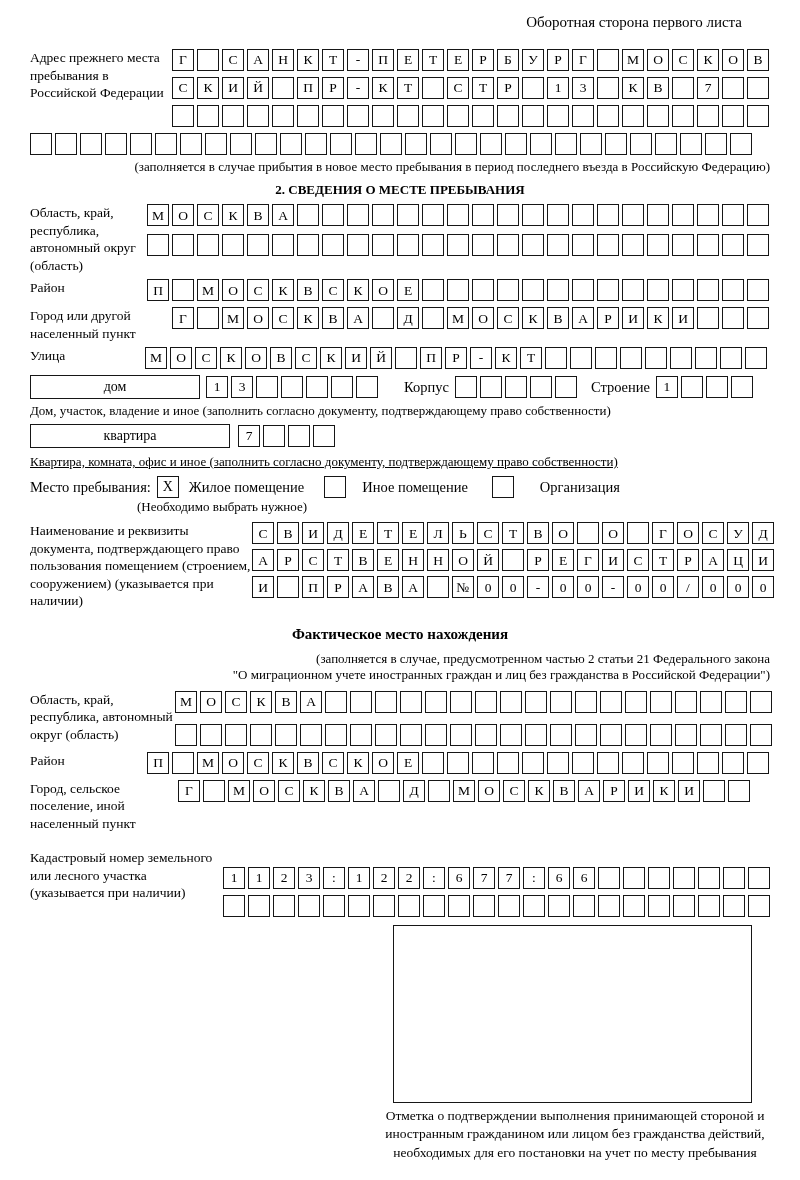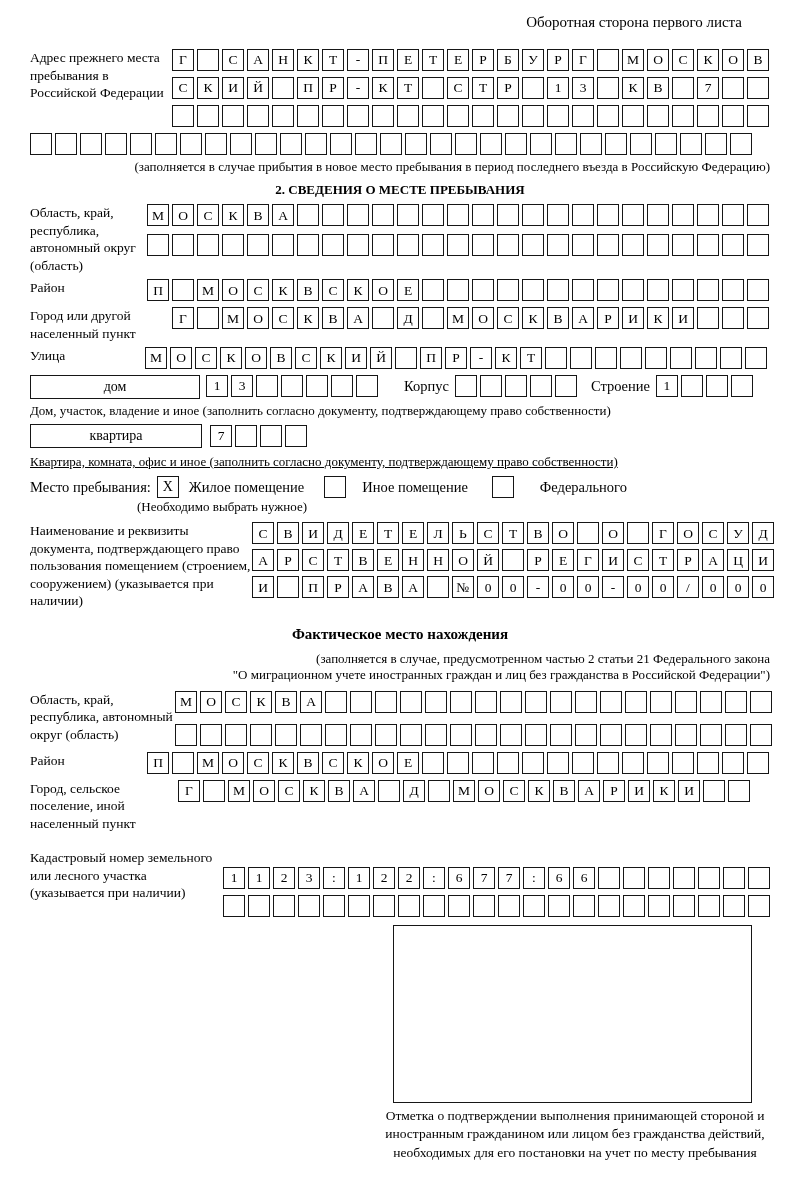--- a/index.html
+++ b/index.html
@@ -306,21 +306,21 @@
       <span class="cell"></span>
       <span class="cell"></span>
       <span class="cell"></span>
       <span class="cell"></span>
       <span class="cell"></span>
       <span class="cell"></span>
       <span class="cell"></span>
     </div>
 </div>
 
-<div class="row" style="margin-top:6px; align-items:flex-start;">
+<div class="row" style="margin-top:6px; align-items:center;">
   <div class="namebox" style="width:170px;">дом</div>
   <div class="cells" style="margin-left:6px;">
       <span class="cell">1</span>
       <span class="cell">3</span>
       <span class="cell"></span>
       <span class="cell"></span>
       <span class="cell"></span>
       <span class="cell"></span>
       <span class="cell"></span>
     </div>
@@ -336,38 +336,38 @@
   <div class="cells" style="margin-left:6px;">
       <span class="cell">1</span>
       <span class="cell"></span>
       <span class="cell"></span>
       <span class="cell"></span>
     </div>
 </div>
 <div class="note" style="margin-top:4px;">Дом, участок, владение и иное (заполнить согласно документу, подтверждающему право собственности)</div>
 
 <div class="row" style="margin-top:5px; align-items:center;">
-  <div class="namebox" style="width:172px;">квартира</div>
+  <div class="namebox" style="width:200px;">квартира</div>
   <div class="cells" style="margin-left:8px;">
       <span class="cell">7</span>
       <span class="cell"></span>
       <span class="cell"></span>
       <span class="cell"></span>
     </div>
 </div>
 <div class="note" style="margin-top:6px;text-decoration:underline;">Квартира, комната, офис и иное (заполнить согласно документу, подтверждающему право собственности)</div>
 
 <div class="row" style="margin-top:6px; align-items:center;">
   <div class="inline-lbl">Место пребывания:</div>
   <div class="chk" style="margin-left:6px;">X</div>
   <div class="inline-lbl" style="margin-left:10px;">Жилое помещение</div>
   <div class="chk" style="margin-left:20px;"></div>
   <div class="inline-lbl" style="margin-left:16px;">Иное помещение</div>
   <div class="chk" style="margin-left:24px;"></div>
-  <div class="inline-lbl" style="margin-left:26px;">Федерального</div>
+  <div class="inline-lbl" style="margin-left:26px;">Организация</div>
 </div>
 <div class="note" style="margin-left:107px; margin-top:1px;">(Необходимо выбрать нужное)</div>
 
 <div class="row" style="margin-top:7px;">
   <div class="lbl" style="width:222px;">Наименование и реквизиты документа, подтверждающего право пользования помещением (строением, сооружением) (указывается при наличии)</div>
   <div class="cellcol" style="gap:5px;">
     <div class="cells">
         <span class="cell">С</span>
         <span class="cell">В</span>
         <span class="cell">И</span>

